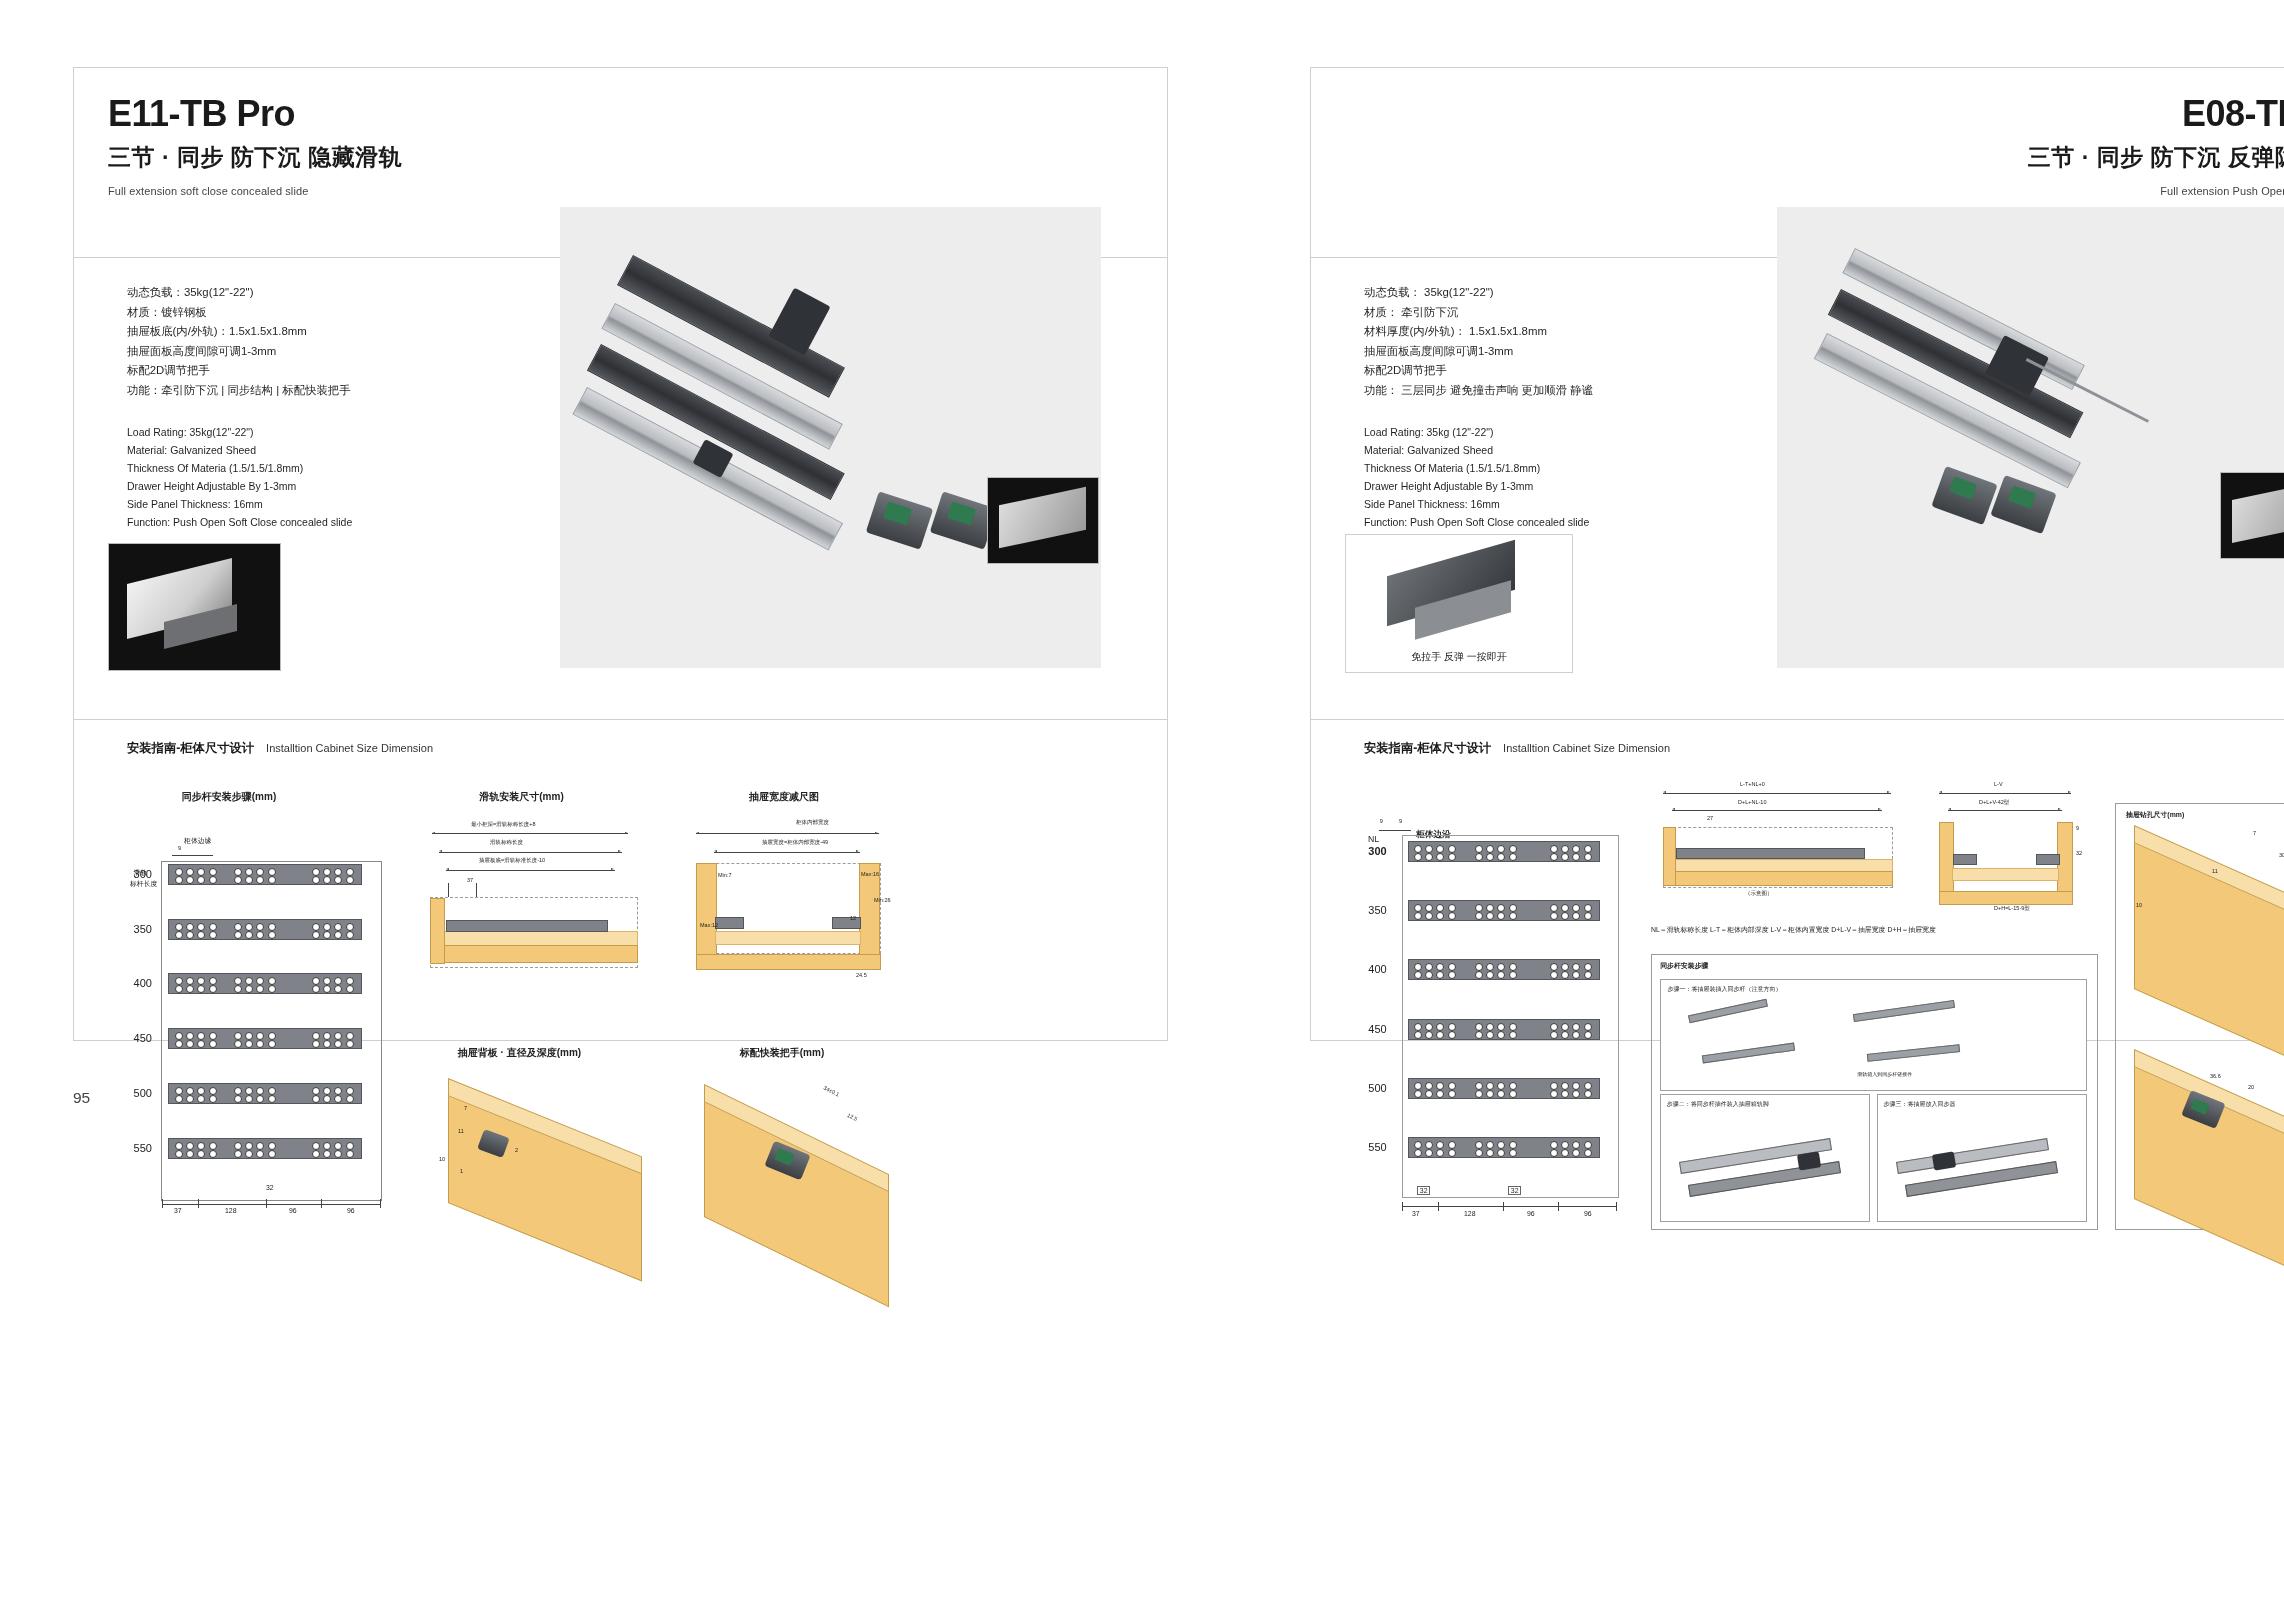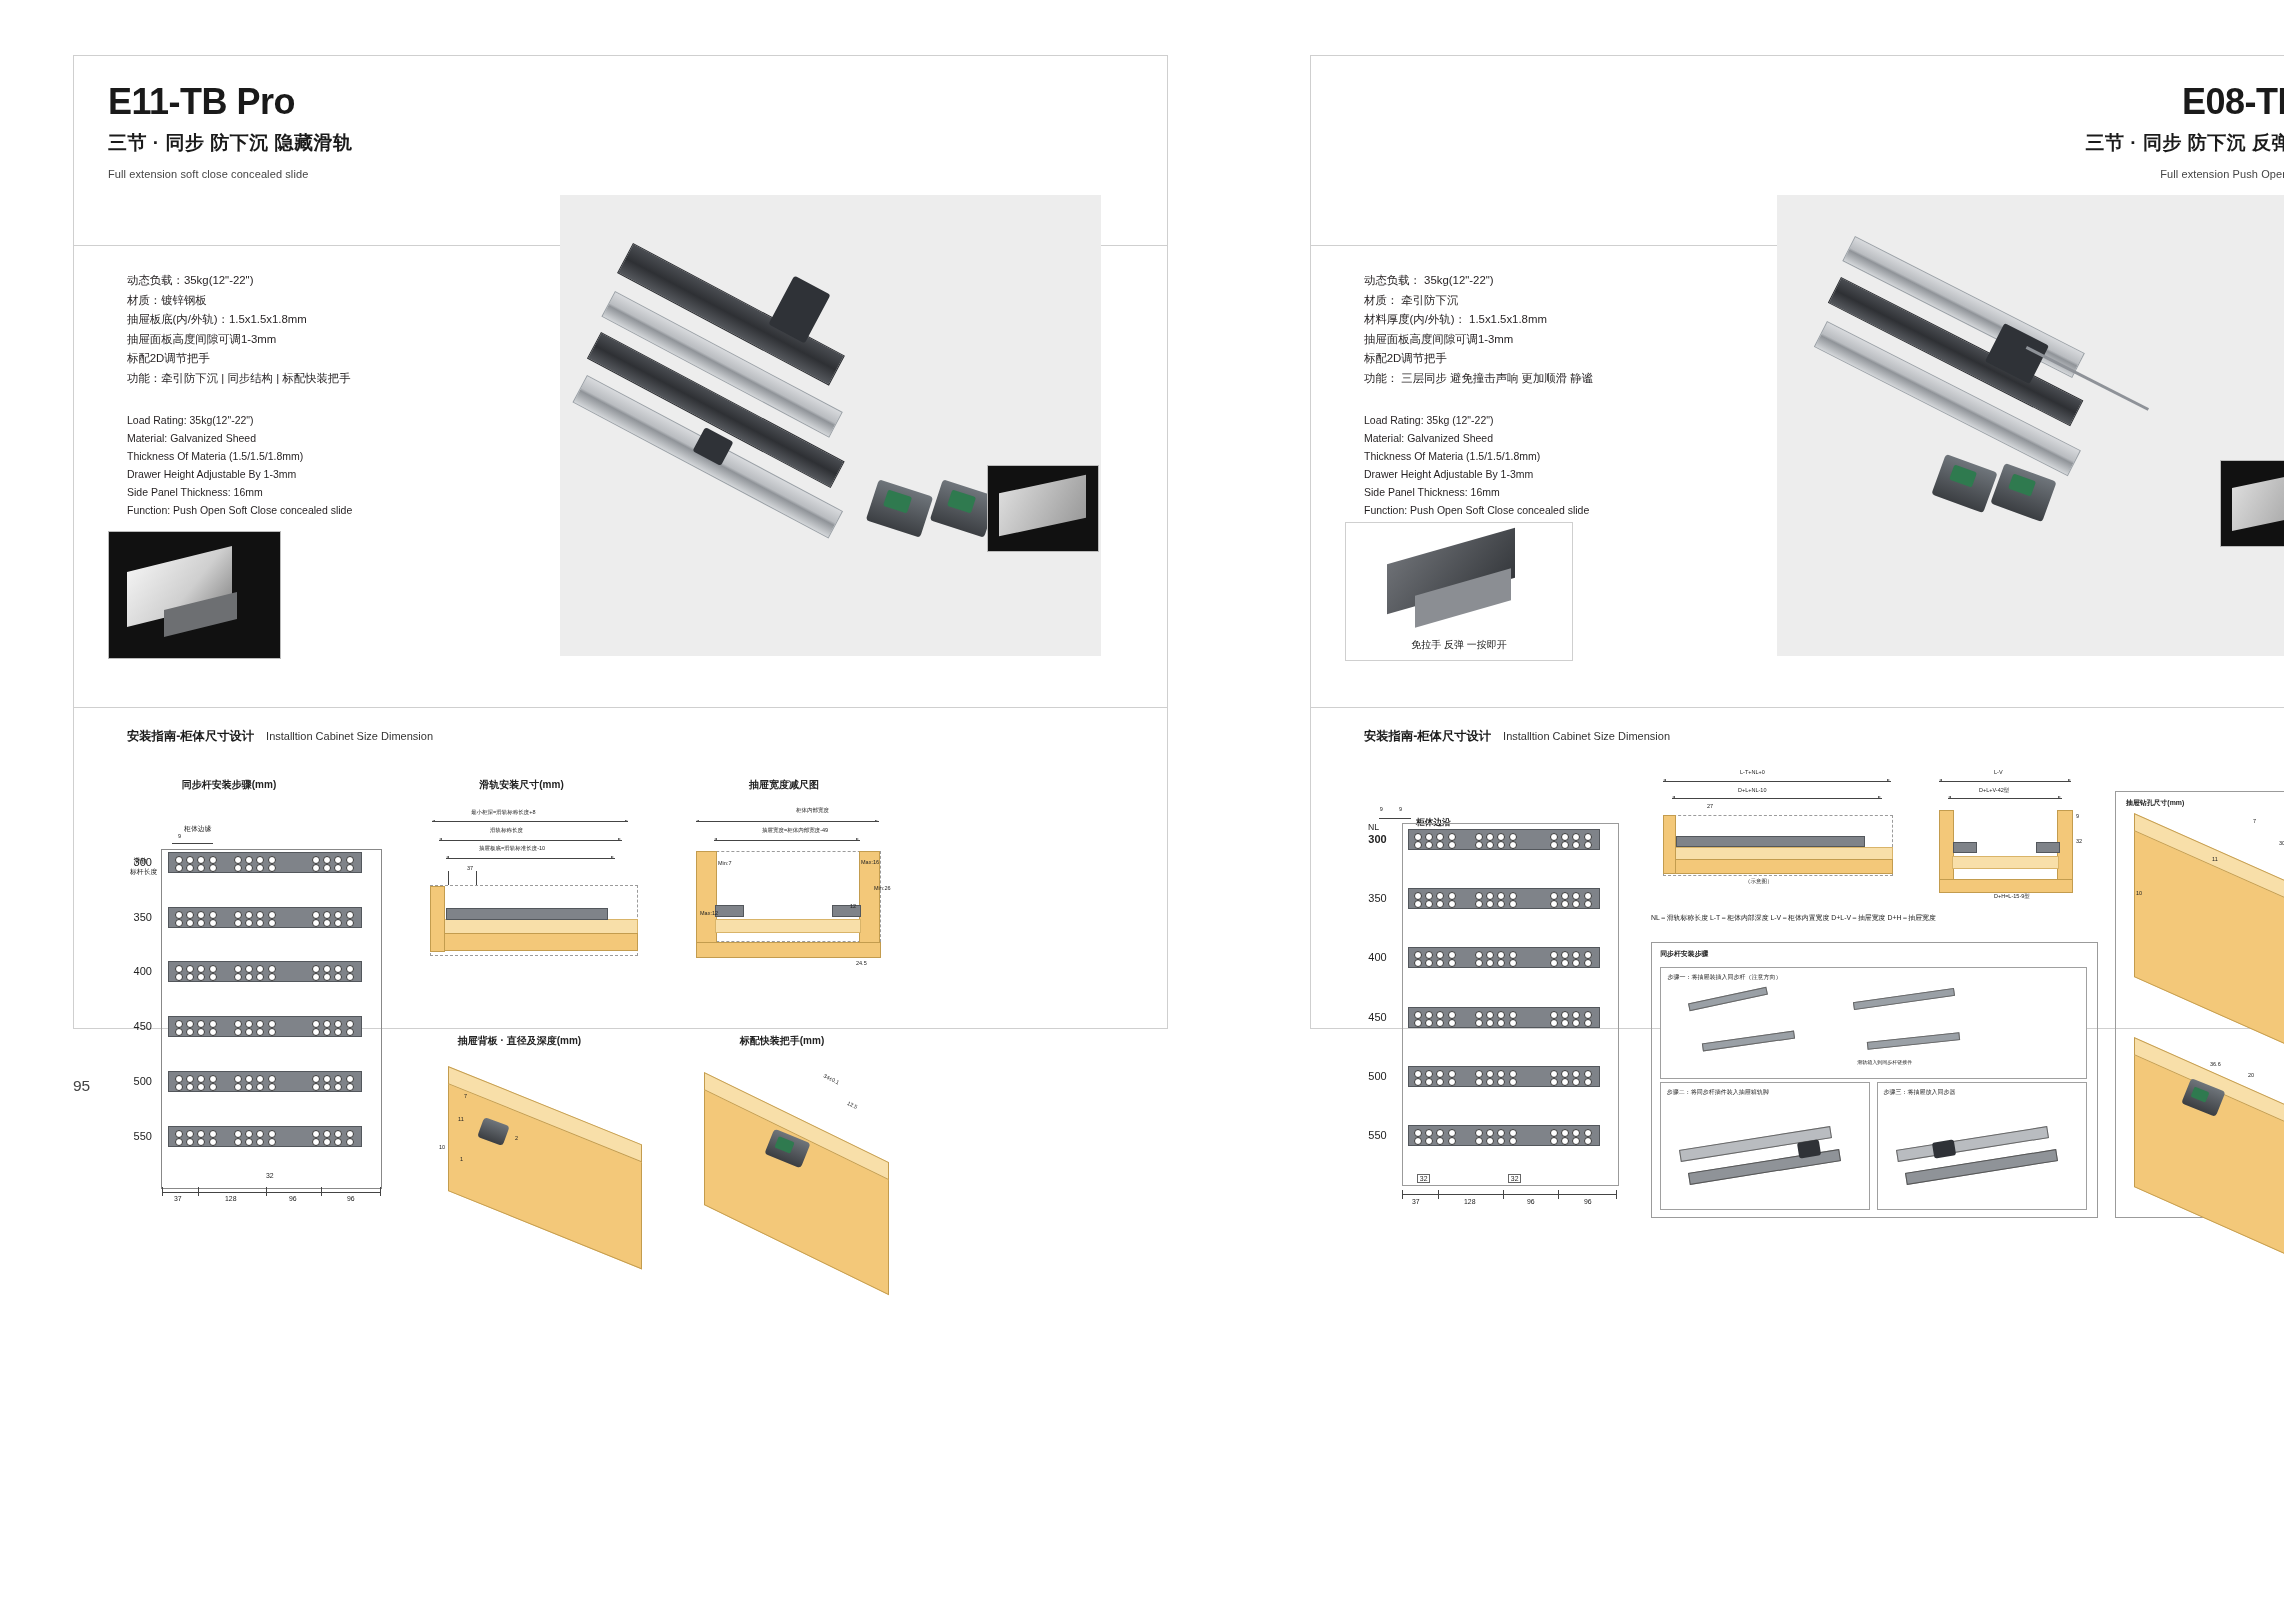--- a/index.html
+++ b/index.html
@@ -1,28 +1,28 @@
 <!DOCTYPE html>
 <html style="font-size:7.3px"><head>
 <meta charset="utf-8">
 <style>
   html,body{margin:0;padding:0;background:#ffffff;}
   body{width:2482px;height:1618px;font-family:"Liberation Sans",sans-serif;color:#231f20;position:relative;overflow:hidden;}
-  .page{position:absolute;top:0;height:1143px;width:1241px;background:#fff;}
+  .page{position:absolute;top:12px;height:1143px;width:1241px;background:#fff;}
   .page-left{left:0;}
   .page-right{left:1241px;}
   .sheet{position:absolute;left:73px;right:73px;top:55px;bottom:114px;border:1.4px solid #cfcfcf;background:#fff;}
   .page-right .sheet{left:69px;right:78px;}
 
   
   .hdr{position:absolute;left:0;right:0;top:0;height:190px;}
   .hdr-inner{position:absolute;left:34px;right:34px;top:27px;}
   .hdr-rule{position:absolute;left:0;right:0;top:189px;height:1.4px;background:#cfcfcf;}
   .title{font-size:36px;font-weight:bold;letter-spacing:-0.5px;color:#1a1a1a;line-height:1.05;}
-  .subtitle{font-size:19px;font-weight:bold;color:#1a1a1a;margin-top:9px;letter-spacing:0.5px;}
+  .subtitle{font-size:23px;font-weight:bold;color:#1a1a1a;margin-top:9px;letter-spacing:0.5px;}
   .subtitle2{font-size:11px;color:#444;margin-top:12px;letter-spacing:0.1px;}
   .align-right{text-align:right;}
 
   
   .specs{position:absolute;left:53px;top:215px;width:388px;}
   .spec-line{font-size:11.4px;line-height:19.6px;color:#231f20;white-space:nowrap;}
   .spec-en{margin-top:22px;}
   .spec-en .spec-line{font-size:10.5px;line-height:18px;}
 
   

